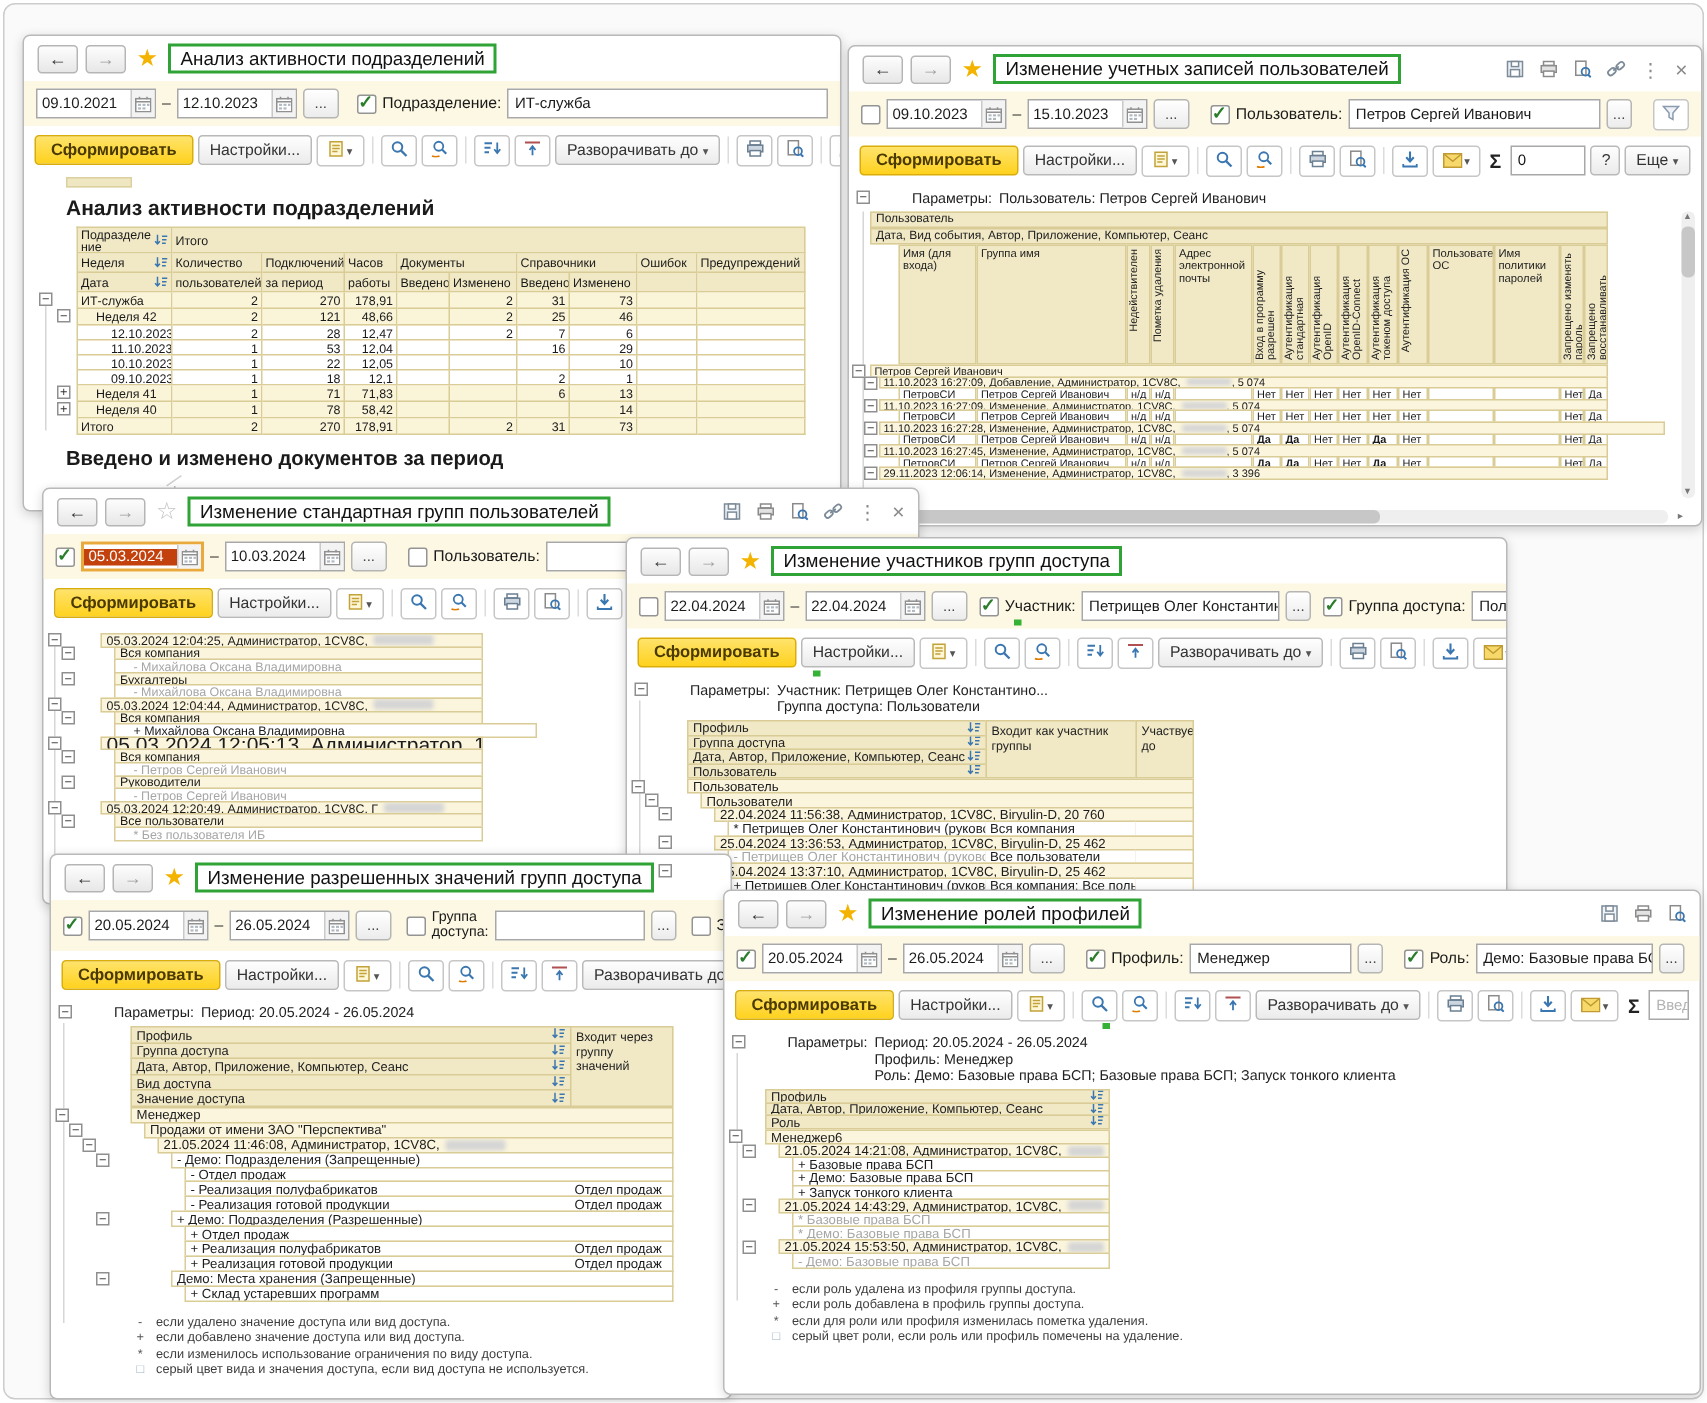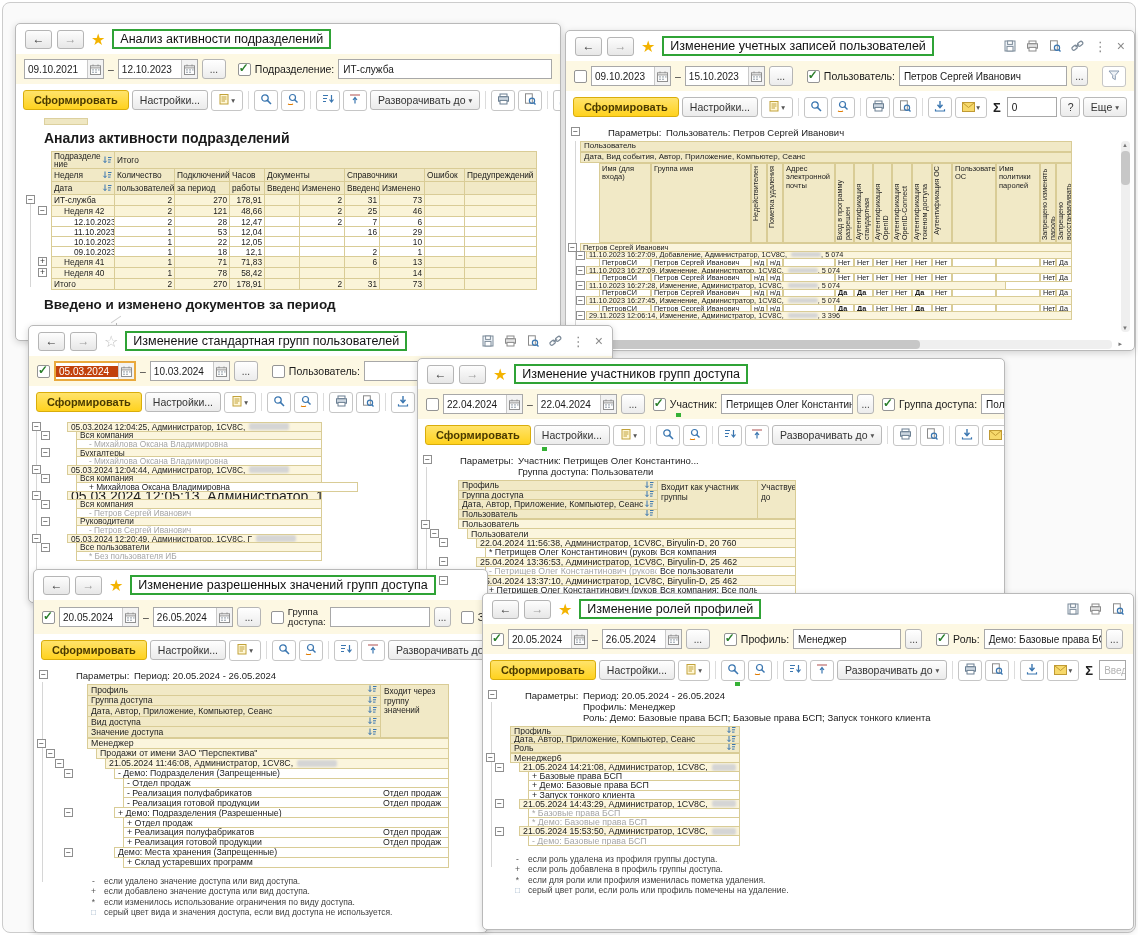--- a/index.html
+++ b/index.html
@@ -667,21 +667,21 @@
             <div class="w2cell " style="left: 307px; width: 19px;">Нет</div>
             <div class="w2cell " style="left: 326px; width: 20px;">Нет</div>
             <div class="w2cell " style="left: 346px; width: 20px;">Нет</div>
             <div class="w2cell " style="left: 366px; width: 20px;">Нет</div>
             <div class="w2cell " style="left: 386px; width: 44px;"></div>
             <div class="w2cell " style="left: 430px; width: 44px;"></div>
             <div class="w2cell " style="left: 474px; width: 16px;">Нет</div>
             <div class="w2cell " style="left: 490px; width: 16px;">Да</div>
           </div>
           <div class="w2row">
-            <div class="w2cell g" style="left: 20px; width: 420px;">11.10.2023 16:27:28, Изменение, Администратор, 1CV8C, <span class="blur s"></span>, 5 074</div>
+            <div class="w2cell g" style="left: 20px; width: 524px;">11.10.2023 16:27:28, Изменение, Администратор, 1CV8C, <span class="blur s"></span>, 5 074</div>
             <span class="exp" style="left: 10px; top: 0px;">−</span>
           </div>
           <div class="w2row">
             <div class="w2cell " style="left: 33px; width: 52px;">ПетровСИ</div>
             <div class="w2cell " style="left: 85px; width: 100px;">Петров Сергей Иванович</div>
             <div class="w2cell " style="left: 185px; width: 16px;">н/д</div>
             <div class="w2cell " style="left: 201px; width: 16px;">н/д</div>
             <div class="w2cell " style="left: 217px; width: 52px;"></div>
             <div class="w2cell b" style="left: 269px; width: 19px;">Да</div>
             <div class="w2cell b" style="left: 288px; width: 19px;">Да</div>

